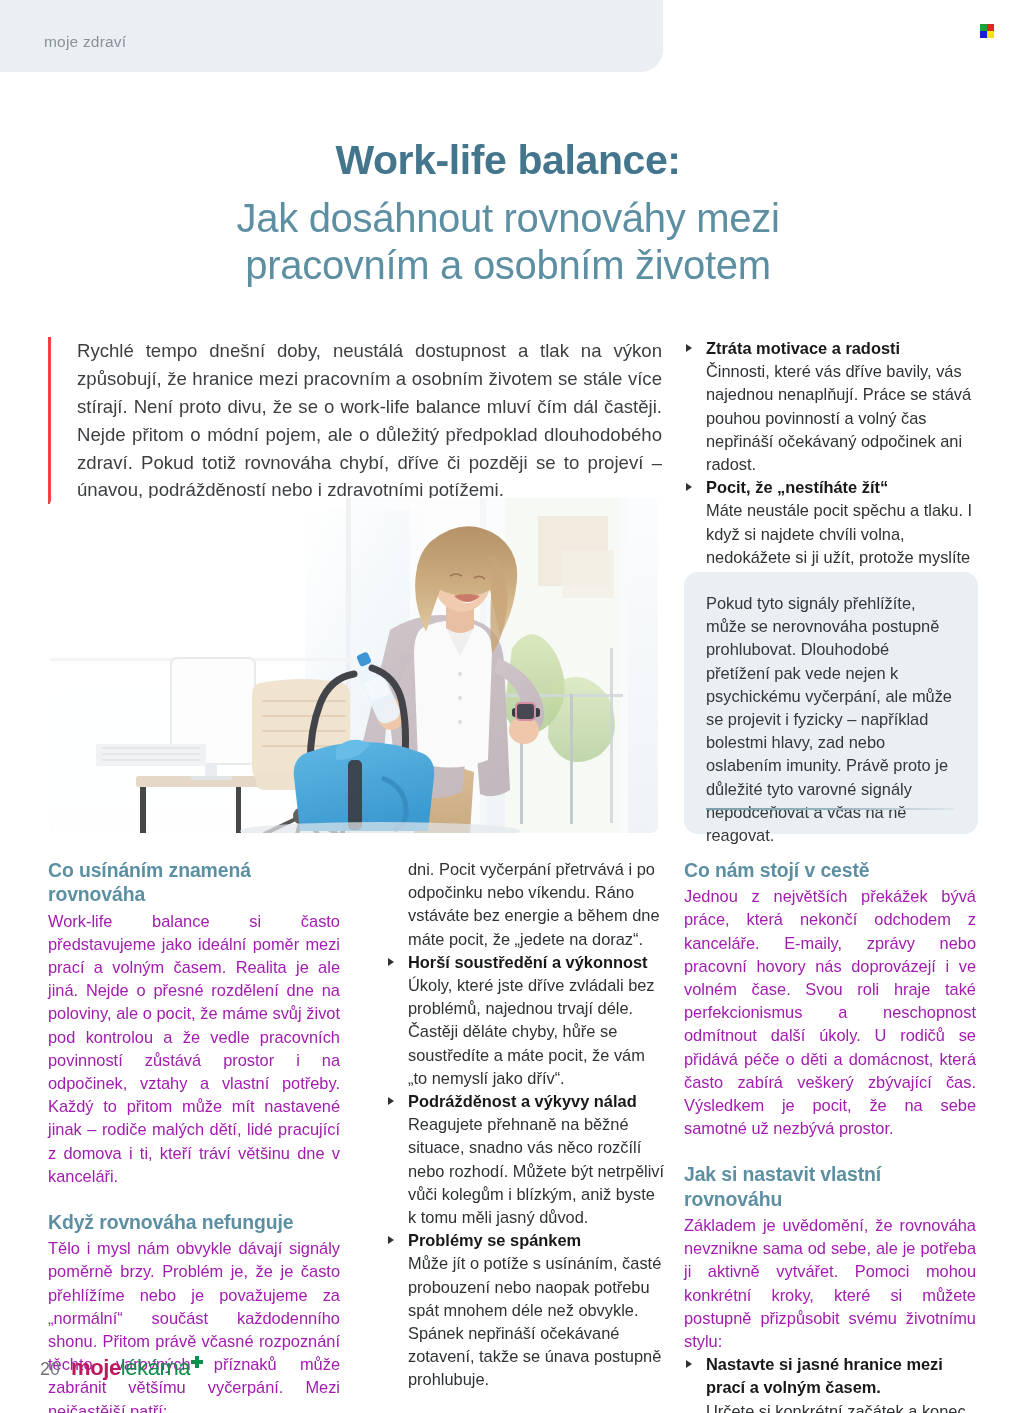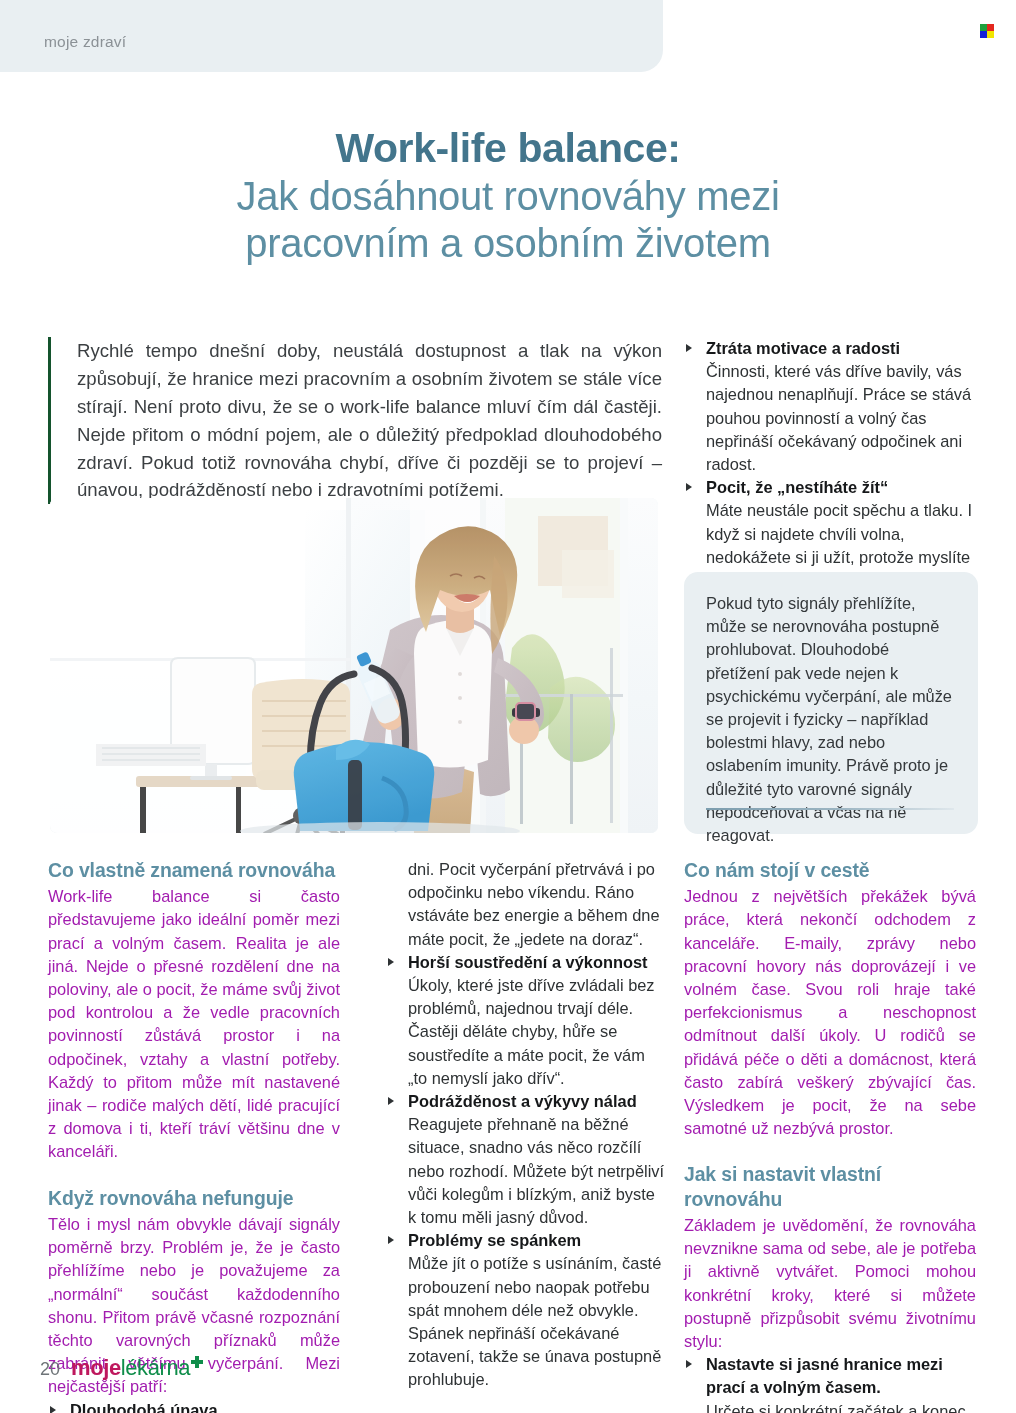--- a/index.html
+++ b/index.html
@@ -52,38 +52,38 @@
     left: 40px; top: 126px;
     width: 936px;
     text-align: center;
   }
   .title-main {
     font-size: 41px;
     font-weight: 700;
     color: #43758c;
     line-height: 1.12;
     letter-spacing: -0.4px;
-    margin: 0;
+    margin: 12px;
   }
   .title-sub {
     font-size: 40px;
     font-weight: 400;
     color: #5d8fa3;
     line-height: 1.12;
     letter-spacing: -0.3px;
     margin: 2px 0 0 0;
   }
 
   
   .intro {
     position: absolute;
     left: 48px; top: 337px;
     width: 614px;
     padding-left: 26px;
-    border-left: 3px solid #14532d;
+    border-left: 3px solid #ef4444;
   }
   .intro p {
     margin: 0;
     font-size: 18.6px;
     line-height: 1.5;
     color: #3b3f42;
     text-align: justify;
     hyphens: auto;
   }
 
@@ -400,21 +400,21 @@
       </li>
     </ul>
   </div>
 
   <div class="callout">
     <p>Pokud tyto signály přehlížíte, může se nerovnováha postupně prohlubovat. Dlouhodobé přetížení pak vede nejen k psychickému vyčerpání, ale může se projevit i fyzicky – například bolestmi hlavy, zad nebo oslabením imunity. Právě proto je důležité tyto varovné signály nepodceňovat a včas na ně reagovat.</p>
     <div class="callout-rule"></div>
   </div>
 
   <div class="col col-1">
-    <h2 class="sec">Co vlastně znamená rovnováha</h2>
+    <h2 class="sec">Co usínáním znamená rovnováha</h2>
     <p class="body just">Work-life balance si často představujeme jako ideální poměr mezi prací a volným časem. Realita je ale jiná. Nejde o přesné rozdělení dne na poloviny, ale o pocit, že máme svůj život pod kontrolou a že vedle pracovních povinností zůstává prostor i na odpočinek, vztahy a vlastní potřeby. Každý to přitom může mít nastavené jinak – rodiče malých dětí, lidé pracující z domova i ti, kteří tráví většinu dne v kanceláři.</p>
     <div class="gap"></div>
     <h2 class="sec">Když rovnováha nefunguje</h2>
     <p class="body just">Tělo i mysl nám obvykle dávají signály poměrně brzy. Problém je, že je často přehlížíme nebo je považujeme za „normální“ součást každodenního shonu. Přitom právě včasné rozpoznání těchto varovných příznaků může zabránit většímu vyčerpání. Mezi nejčastější patří:</p>
     <ul class="bl">
       <li>
         <span class="tri"></span>
         <span class="bl-title">Dlouhodobá únava</span>
 
       </li>

